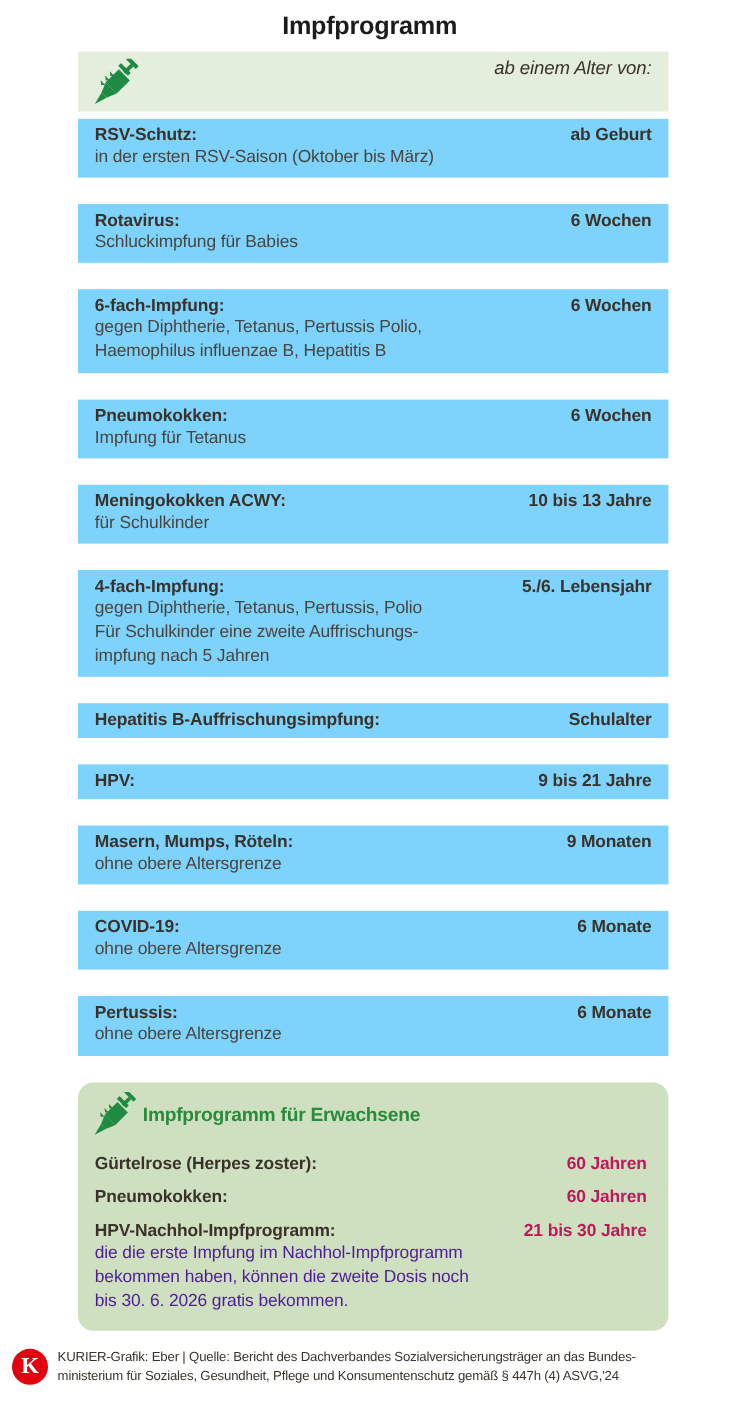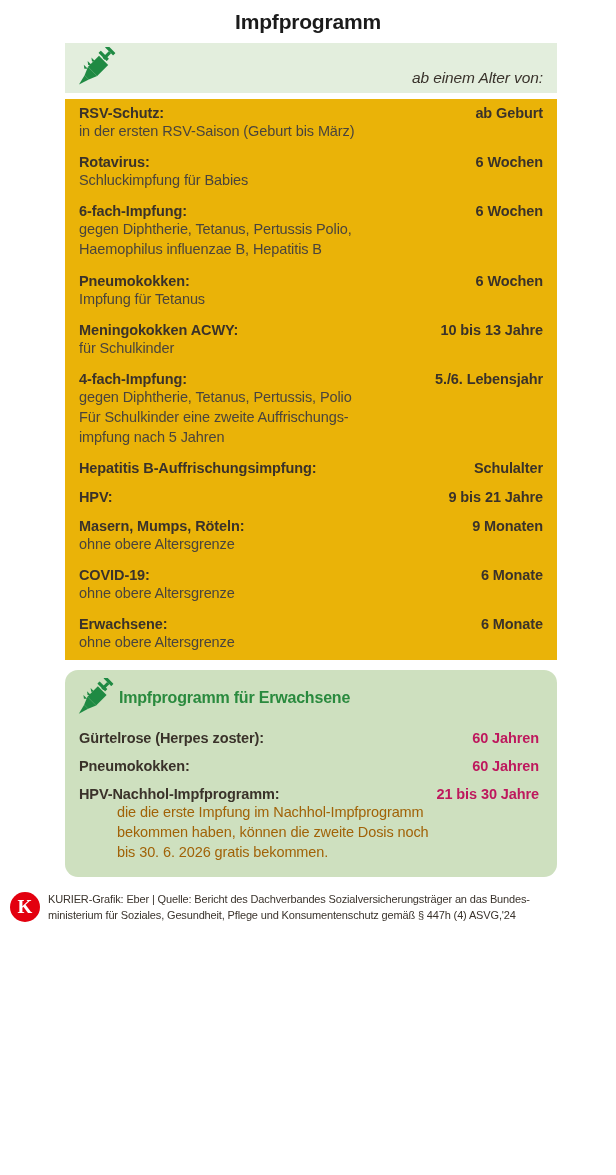--- a/index.html
+++ b/index.html
@@ -33,24 +33,24 @@
     padding-bottom: 9px;
   }
 
   
   .table {
     width: 492px;
     margin: 0 auto 0 65px;
   }
 
   .row {
-    background: #eab308;
+    background: #7dd3fc;
     padding: 6px 14px 7px 14px;
     box-sizing: border-box;
-    margin-bottom: 0;
+    margin-bottom: 22px;
   }
 
   .row-head {
     display: flex;
     align-items: center;
     justify-content: space-between;
   }
 
   .row-title {
     font-size: 14.5px;
@@ -75,21 +75,21 @@
     color: #4a443d;
     line-height: 1.32;
     letter-spacing: -0.1px;
     margin-top: 1px;
   }
 
   
   .header-row {
     background: #e3eedd;
     display: flex;
-    align-items: flex-end;
+    align-items: flex-start;
     justify-content: space-between;
     padding: 6px 14px 6px 10px;
     box-sizing: border-box;
     margin-bottom: 6px;
     height: 50px;
   }
   .header-caption {
     font-size: 15.5px;
     font-style: italic;
     color: #3a332c;
@@ -143,25 +143,24 @@
   }
   .adult-age {
     font-size: 14.5px;
     font-weight: bold;
     color: #be185d;
     letter-spacing: -0.1px;
     white-space: nowrap;
   }
   .adult-desc {
     font-size: 14.5px;
-    color: #a16207;
+    color: #4c1d95;
     line-height: 1.34;
     letter-spacing: -0.1px;
     margin-top: 1px;
-    margin-left: 38px;
   }
 
   
   .footer {
     display: flex;
     align-items: flex-start;
     gap: 8px;
     margin: 14px 0 0 10px;
     width: 600px;
   }
@@ -223,21 +222,21 @@
       </span>
       <span class="header-caption">ab einem Alter von:</span>
     </div>
 
     <div id="rows-container">
         <div class="row">
           <div class="row-head">
             <span class="row-title">RSV-Schutz:</span>
             <span class="row-age">ab Geburt</span>
           </div>
-          <div class="row-desc">in der ersten RSV-Saison (Geburt bis März)</div>
+          <div class="row-desc">in der ersten RSV-Saison (Oktober bis März)</div>
         </div>
         <div class="row">
           <div class="row-head">
             <span class="row-title">Rotavirus:</span>
             <span class="row-age">6 Wochen</span>
           </div>
           <div class="row-desc">Schluckimpfung für Babies</div>
         </div>
         <div class="row">
           <div class="row-head">
@@ -291,21 +290,21 @@
         </div>
         <div class="row">
           <div class="row-head">
             <span class="row-title">COVID-19:</span>
             <span class="row-age">6 Monate</span>
           </div>
           <div class="row-desc">ohne obere Altersgrenze</div>
         </div>
         <div class="row">
           <div class="row-head">
-            <span class="row-title">Erwachsene:</span>
+            <span class="row-title">Pertussis:</span>
             <span class="row-age">6 Monate</span>
           </div>
           <div class="row-desc">ohne obere Altersgrenze</div>
         </div>
       </div>
   </div>
 
   <div class="adults">
     <div class="adults-title-line">
       <span class="syringe">

